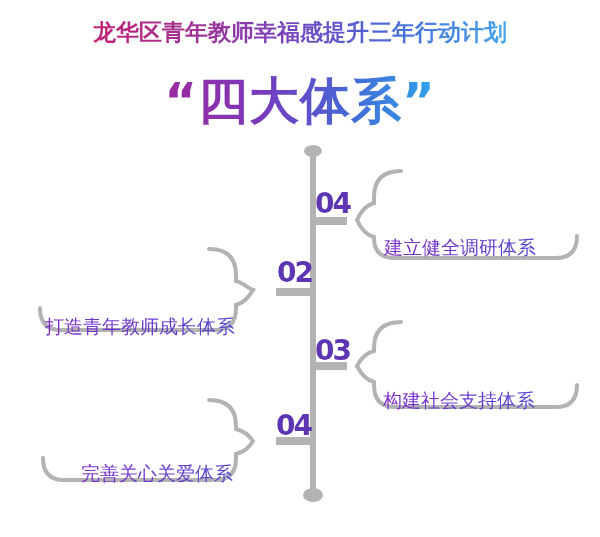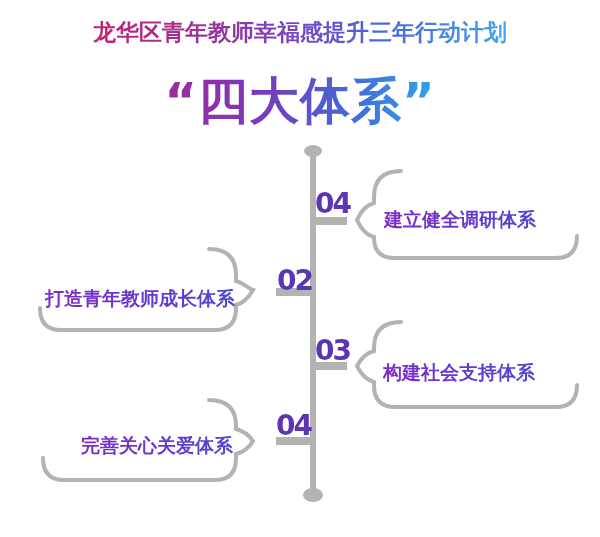--- a/index.html
+++ b/index.html
@@ -57,32 +57,33 @@
 
   .item-number {
     position: absolute;
     font-size: 28px;
     font-weight: bold;
     letter-spacing: -2px;
     line-height: 1;
     color: #5d35b2;
   }
   .num-01 { left: 315px; top: 190px; }
-  .num-02 { left: 277px; top: 267px; }
+  .num-02 { left: 277px; top: 259px; }
   .num-03 { left: 315px; top: 337px; }
   .num-04 { left: 276px; top: 412px; }
 
   .bubble-label {
     position: absolute;
     transform: translateX(-50%);
     white-space: nowrap;
     font-size: 19px;
-    font-weight: bold;
+    font-weight: normal;
     line-height: 1;
     background-image: linear-gradient(90deg, #7d2cc9 0%, #6638cc 55%, #4f48cf 100%);
+    margin-top: 28px;
   }
   .label-01 { left: 460px; top: 210px; }
   .label-02 { left: 140px; top: 289px; }
   .label-03 { left: 459px; top: 363px; }
   .label-04 { left: 157px; top: 436px; }
 </style>
 </head>
 <body>
 
 <div class="canvas">

